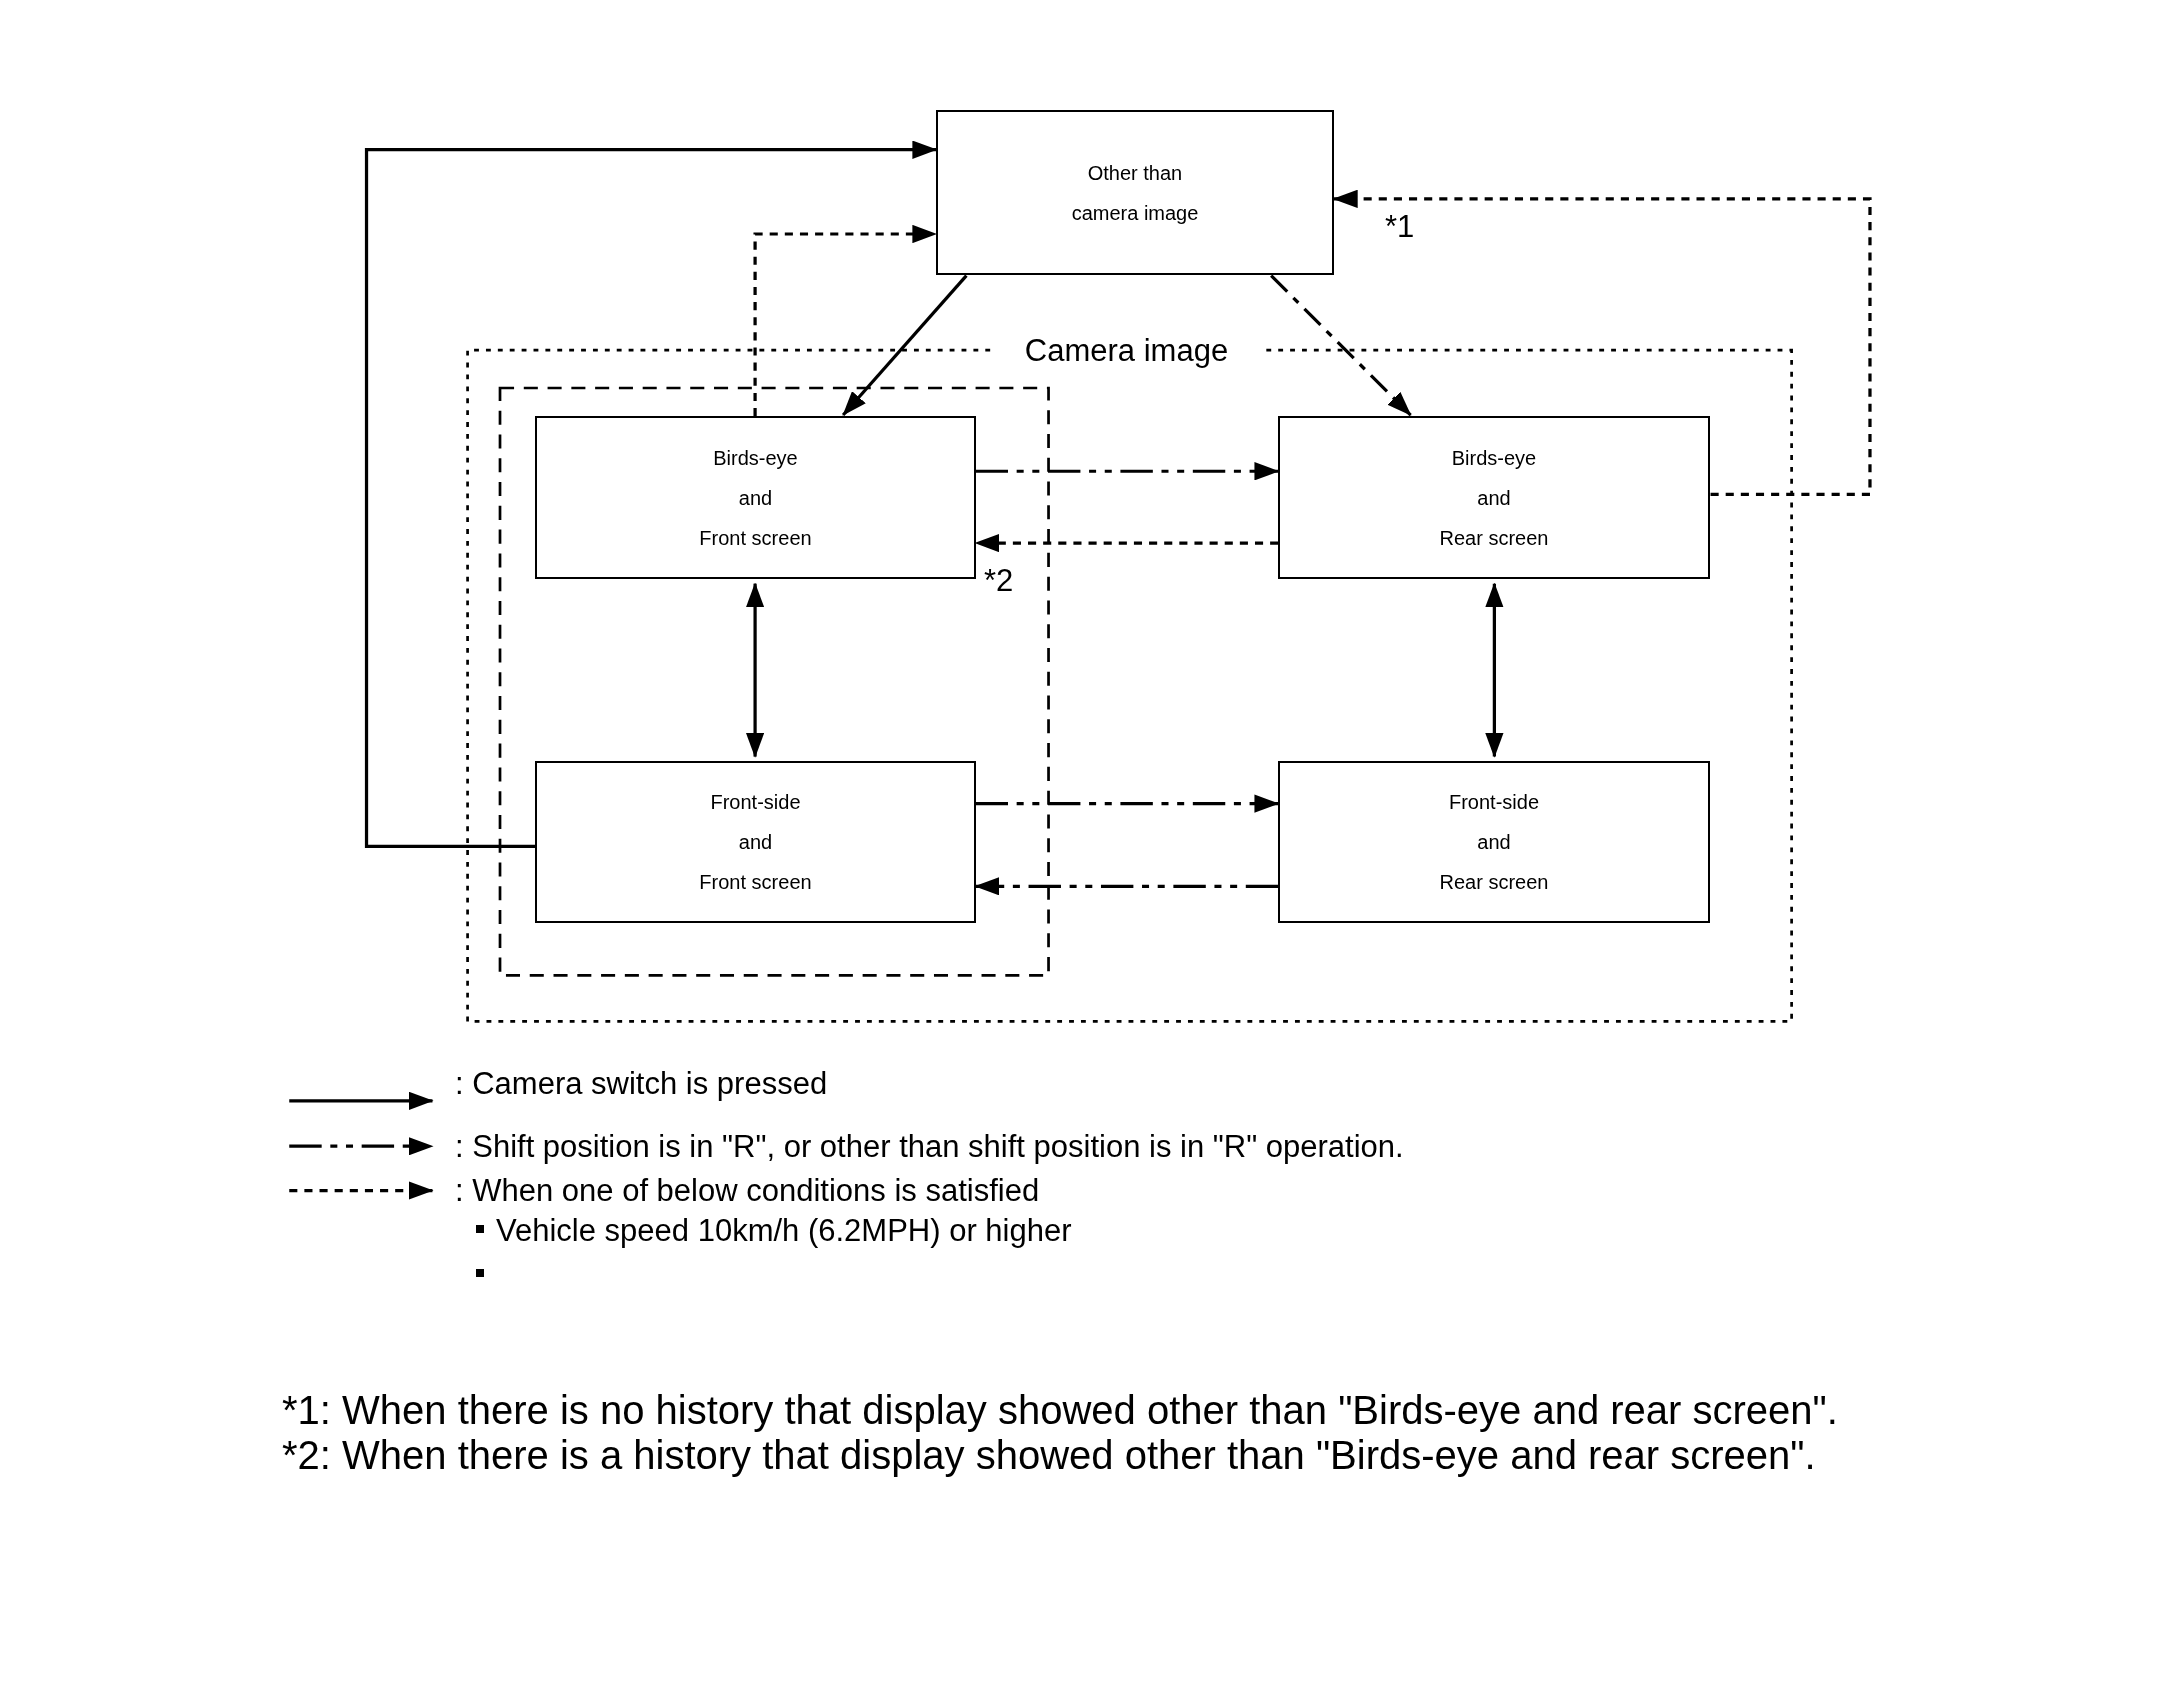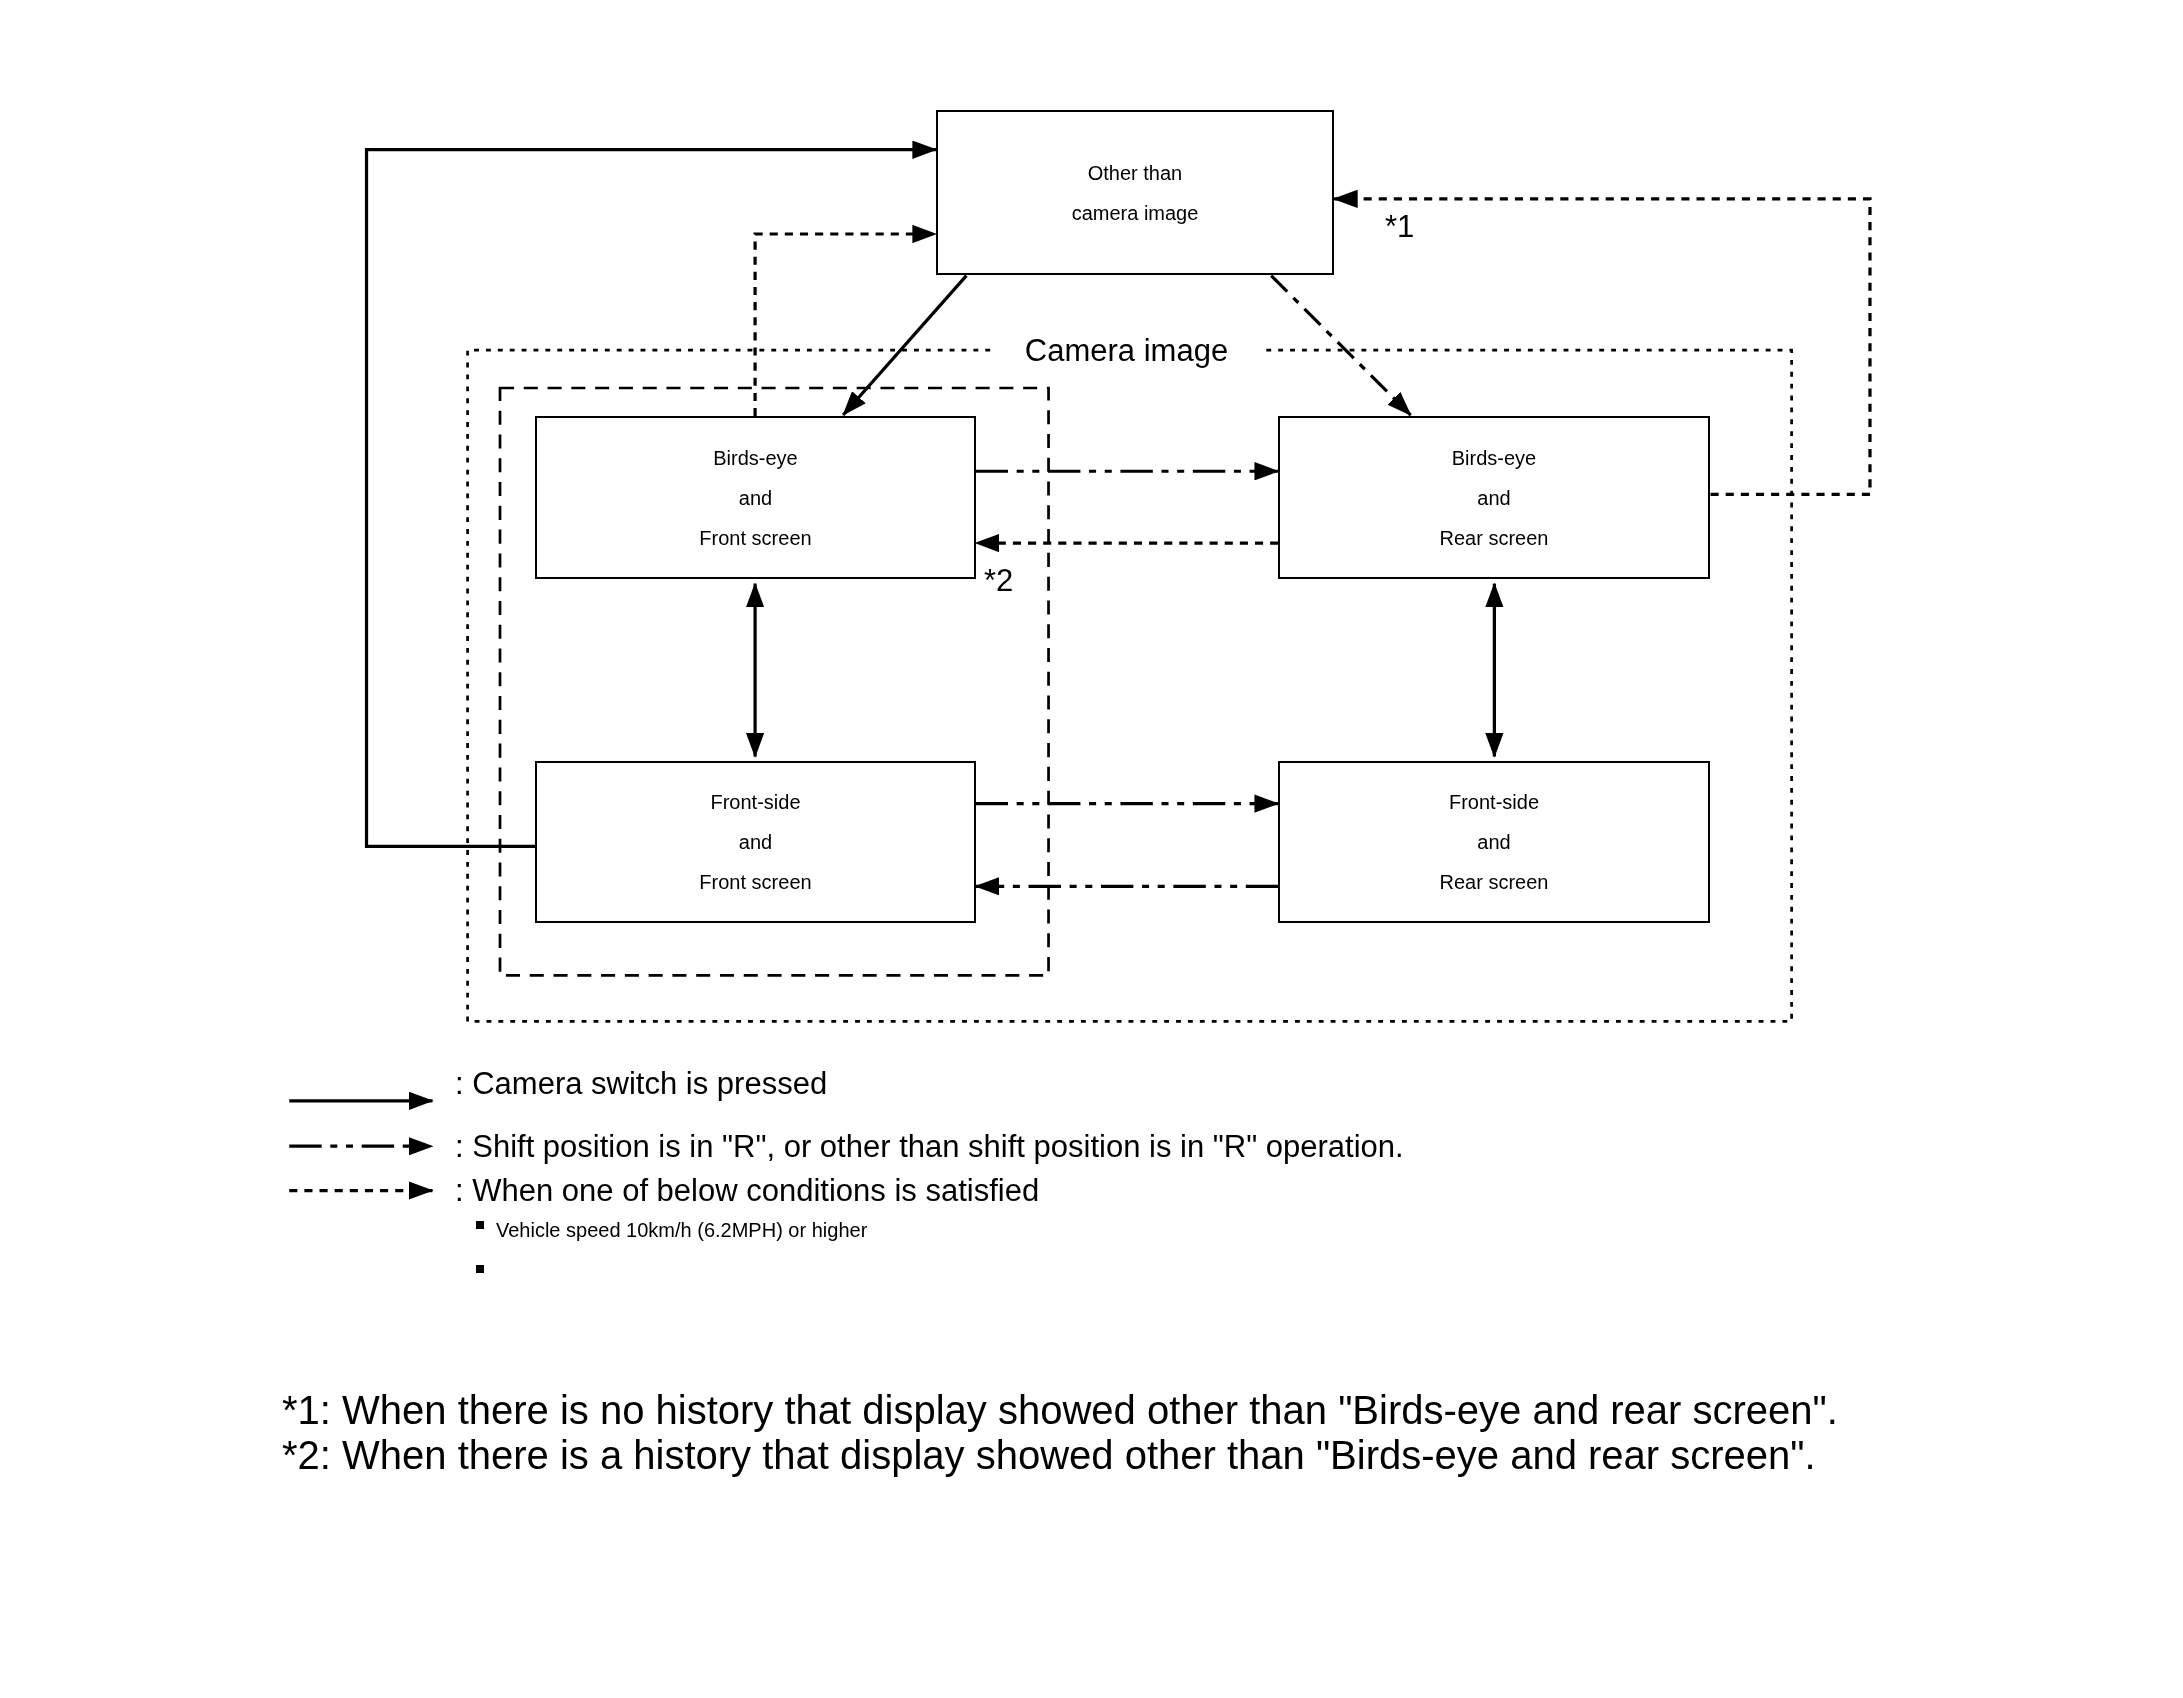--- a/index.html
+++ b/index.html
@@ -26,21 +26,21 @@
     font-size:31px;line-height:38px;
     white-space:nowrap;
   }
   .legend-text{
     position:absolute;
     font-size:31px;line-height:39px;
     white-space:nowrap;
   }
   .bullet-row{
     position:absolute;
-    font-size:20px;line-height:39px;
+    font-size:31px;line-height:39px;
     white-space:nowrap;
   }
   .bullet-square{
     display:inline-block;
     width:8px;height:8px;
     background:#000;
     margin-right:12px;
     vertical-align:7.6px;
   }
   .footnote{

